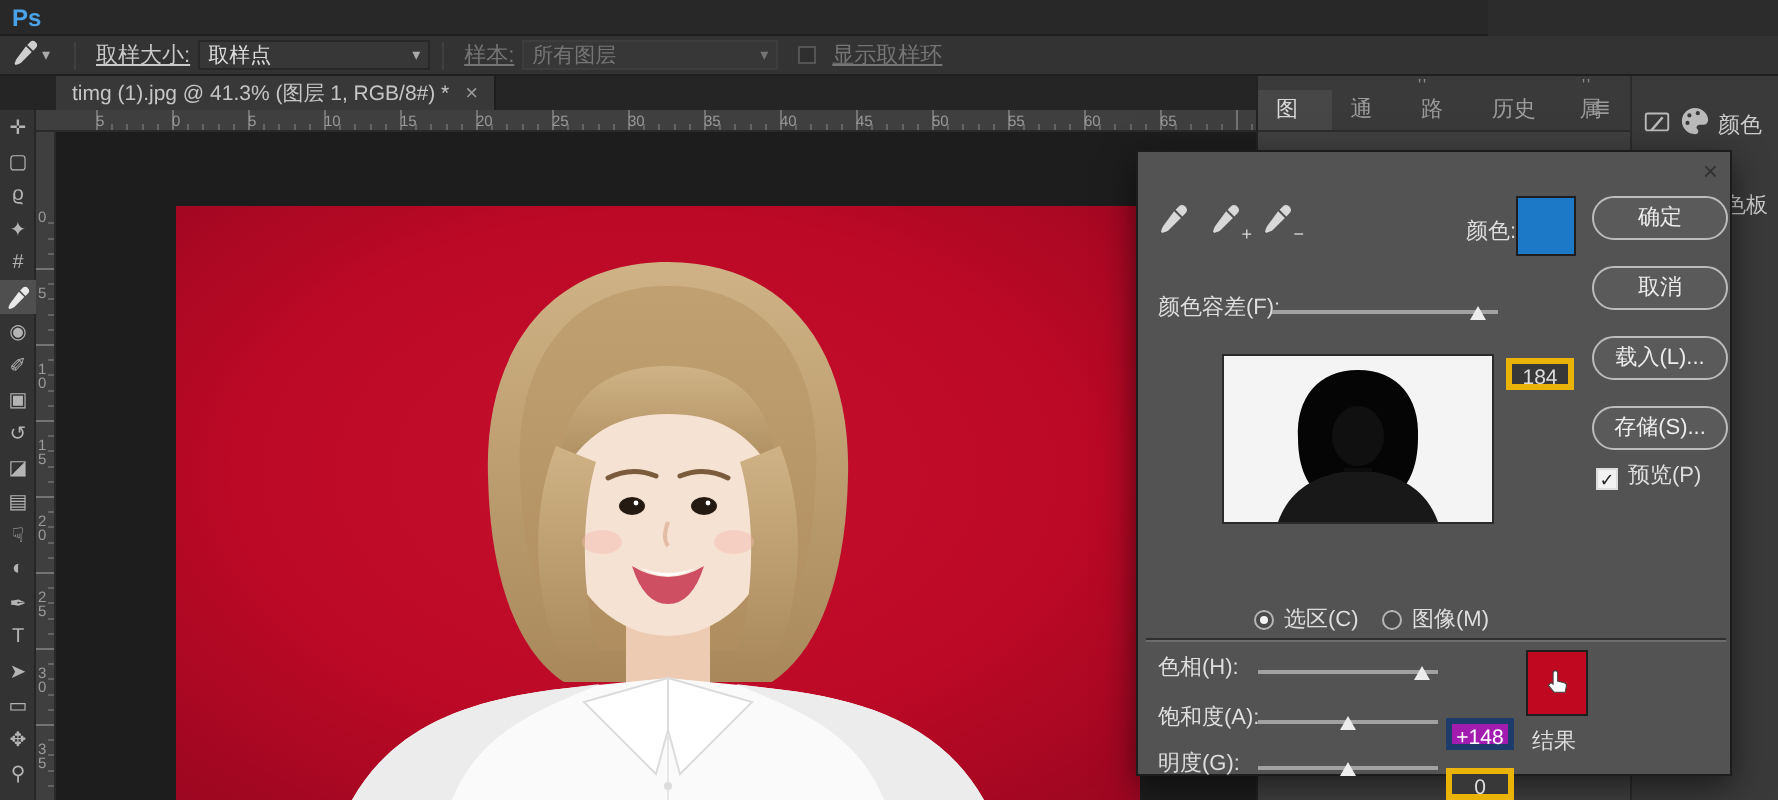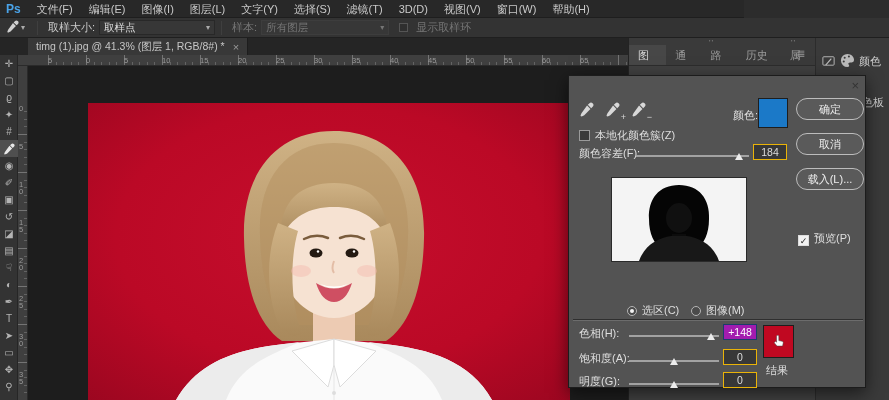--- a/index.html
+++ b/index.html
@@ -7,21 +7,21 @@
   body{position:relative;background:#2c2c2c;font-family:"Liberation Sans",sans-serif;overflow:hidden;color:#ccc;}
   
   .menubar{position:absolute;left:0;top:0;width:744px;height:18px;background:#282828;display:flex;align-items:center;border-bottom:1px solid #1e1e1e;}
   .ps-logo{color:#4aa3e8;font-weight:bold;font-size:12px;padding:0 8px 0 6px;}
   .menu-item{font-size:11px;color:#c9c9c9;padding:0 8px;line-height:18px;cursor:default;}
   
   .optionsbar{position:absolute;left:0;top:18px;width:889px;height:20px;background:#333333;display:flex;align-items:center;border-bottom:1px solid #1f1f1f;font-size:11px;}
   .ob-tool{display:flex;align-items:center;padding:0 6px;}
   .caret{font-size:8px;color:#aaa;margin-left:2px;}
   .ob-div{width:1px;height:14px;background:#242424;border-right:1px solid #3f3f3f;margin:0 6px;}
-  .ob-label{color:#c9c9c9;margin:12px 4px;}
+  .ob-label{color:#c9c9c9;margin:12px 4px;text-decoration:underline;}
   .ob-select{height:15px;min-width:116px;background:#373737;border:1px solid #282828;color:#ddd;display:flex;align-items:center;justify-content:space-between;padding:0 4px;font-size:10.5px;}
   .disabled, .ob-select.disabled{color:#757575!important;border-color:#3d3d3d;}
   .ob-check{width:9px;height:9px;border:1px solid #555;background:#2f2f2f;margin:0 4px 0 10px;}
   
   .tabbar{position:absolute;left:0;top:38px;width:628px;height:17px;background:#252525;}
   .doc-tab{position:absolute;left:28px;top:0;height:17px;background:#383838;display:flex;align-items:center;padding:0 8px;font-size:10.5px;color:#c6c6c6;border-right:1px solid #1d1d1d;}
   .doc-close{margin-left:8px;color:#999;font-size:11px;}
   
   .toolstrip{position:absolute;left:0;top:55px;width:18px;height:345px;background:#333333;border-right:1px solid #262626;}
   .tool{width:18px;height:17px;display:flex;align-items:center;justify-content:center;font-size:10px;color:#b4b4b4;}
@@ -58,44 +58,31 @@
   .dropper{position:absolute;width:20px;height:18px;color:#d8d8d8;}
   .dropper .sub{position:absolute;right:-1px;bottom:-2px;font-size:9px;color:#d8d8d8;}
   .swatch{position:absolute;border:1px solid #1e1e1e;}
   .dlg-btn{position:absolute;left:227px;width:68px;height:22px;border:1px solid #bcbcbc;border-radius:11px;background:#5a5a5a;color:#ececec;font-size:11px;text-align:center;line-height:20px;}
   .checkbox{width:11px;height:11px;border:1px solid #9a9a9a;background:#3a3a3a;display:inline-block;vertical-align:-2px;margin-right:5px;}
   .checkbox.checked{background:#f2f2f2;color:#222;font-size:9px;line-height:11px;text-align:center;border-color:#ddd;}
   .radio{width:10px;height:10px;border:1px solid #b5b5b5;border-radius:50%;display:inline-block;vertical-align:-2px;margin-right:5px;position:relative;background:#4a4a4a;}
   .radio.on::after{content:"";position:absolute;left:2px;top:2px;width:4px;height:4px;border-radius:50%;background:#f2f2f2;}
   .track{position:absolute;height:2px;background:#a2a2a2;}
   .handle{position:absolute;top:-2px;width:0;height:0;border-left:4px solid transparent;border-right:4px solid transparent;border-bottom:7px solid #ececec;transform:translateX(-50%);}
-  .valbox{position:absolute;width:34px;height:16px;background:#383838;border:1px solid #eab308;color:#ddd;font-size:10.5px;text-align:center;line-height:15px;}
+  .valbox{position:absolute;width:34px;height:16px;background:#383838;border:3px solid #eab308;color:#ddd;font-size:10.5px;text-align:center;line-height:15px;margin-top:35px;}
   .valbox.sel{background:#a21caf;color:#fff;border-color:#1c3c6b;}
   .preview-thumb{position:absolute;left:42px;top:101px;width:136px;height:85px;border:1px solid #2a2a2a;}
   .separator{position:absolute;left:4px;top:243px;width:290px;height:2px;border-top:1px solid #2f2f2f;border-bottom:1px solid #6c6c6c;}
   .hand-cursor{position:absolute;left:8px;top:8px;}
 </style>
 </head>
 <body>
 
 <div class="menubar">
   <span class="ps-logo">Ps</span>
-  <div style="display:flex">
-    <span class="menu-item">文件(F)</span>
-      <span class="menu-item">编辑(E)</span>
-      <span class="menu-item">图像(I)</span>
-      <span class="menu-item">图层(L)</span>
-      <span class="menu-item">文字(Y)</span>
-      <span class="menu-item">选择(S)</span>
-      <span class="menu-item">滤镜(T)</span>
-      <span class="menu-item">3D(D)</span>
-      <span class="menu-item">视图(V)</span>
-      <span class="menu-item">窗口(W)</span>
-      <span class="menu-item">帮助(H)</span>
-  </div>
 </div>
 
 <div class="optionsbar">
   <div class="ob-tool">
     <span><svg width="13" height="13" viewBox="0 0 16 16">
           <path d="M11.2 1.2c.9-.9 2.3-.9 3.2 0l.4.4c.9.9.9 2.3 0 3.2L13 6.6 9.4 3zM8.6 3.8l3.6 3.6-6.6 6.6c-.4.4-2.2 1.1-3.3 1.4l-.7-.7c.3-1.1 1-2.9 1.4-3.3z" fill="#cfcfcf"></path>
         </svg></span>
     <span class="caret">▾</span>
   </div>
   <div class="ob-div"></div>
@@ -320,43 +307,41 @@
   <span class="dropper" style="left:62px;top:26px">
     <svg width="15" height="15" viewBox="0 0 16 16">
         <path d="M11.2 1.2c.9-.9 2.3-.9 3.2 0l.4.4c.9.9.9 2.3 0 3.2L13 6.6 9.4 3zM8.6 3.8l3.6 3.6-6.6 6.6c-.4.4-2.2 1.1-3.3 1.4l-.7-.7c.3-1.1 1-2.9 1.4-3.3z" fill="#d8d8d8"></path>
       </svg>
     <span class="sub">−</span>
   </span>
 
   <span class="dlg-label" style="left:164px;top:32px">颜色:</span>
   <div class="swatch" style="left: 189px; top: 22px; width: 30px; height: 30px; background: rgb(27, 121, 200);"></div>
 
-  <div style="position:absolute;left:10px;top:49px">
-    <span class="checkbox"></span><span class="dlg-label" style="position:static">本地化颜色簇(Z)</span>
-  </div>
 
   <span class="dlg-label" style="left:10px;top:70px">颜色容差(F):</span>
   <div class="track" style="left:67px;top:79px;width:113px">
     <span class="handle" style="left: 91%;"></span>
   </div>
   <div class="valbox" style="left:184px;top:68px">184</div>
 
   <div class="preview-thumb">
     <svg width="134" height="83" viewBox="0 0 134 83">
       <rect width="134" height="83" fill="#f4f4f4"></rect>
       <path d="M67,7 C87,7 98,21 97,41 C97,56 92,66 84,71 L50,71 C42,66 37,56 37,41 C36,21 47,7 67,7 Z" fill="#050505"></path>
       <ellipse cx="67" cy="40" rx="13" ry="15" fill="#101010"></ellipse>
       <rect x="60" y="56" width="14" height="14" fill="#0c0c0c"></rect>
       <path d="M27,83 C33,66 47,60 59,58 L75,58 C87,60 101,66 107,83 Z" fill="#181818"></path>
     </svg>
   </div>
 
   <div class="dlg-btn" style="top:22px">确定</div>
   <div class="dlg-btn" style="top:92px">载入(L)...</div>
   <div class="dlg-btn" style="top:57px">取消</div>
+  <div class="dlg-btn" style="top:127px">存储(S)...</div>
   <div style="position:absolute;left:229px;top:152px">
     <span class="checkbox checked">✓</span><span class="dlg-label" style="position:static">预览(P)</span>
   </div>
 
   <div style="position:absolute;left:58px;top:224px">
     <span class="radio on"></span><span class="dlg-label" style="position:static">选区(C)</span>
   </div>
   <div style="position:absolute;left:122px;top:224px">
     <span class="radio"></span><span class="dlg-label" style="position:static">图像(M)</span>
   </div>

